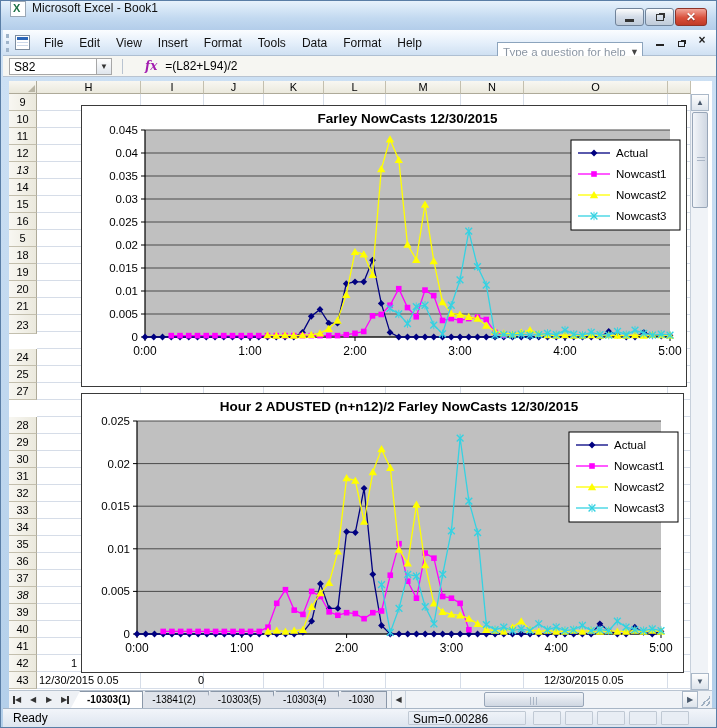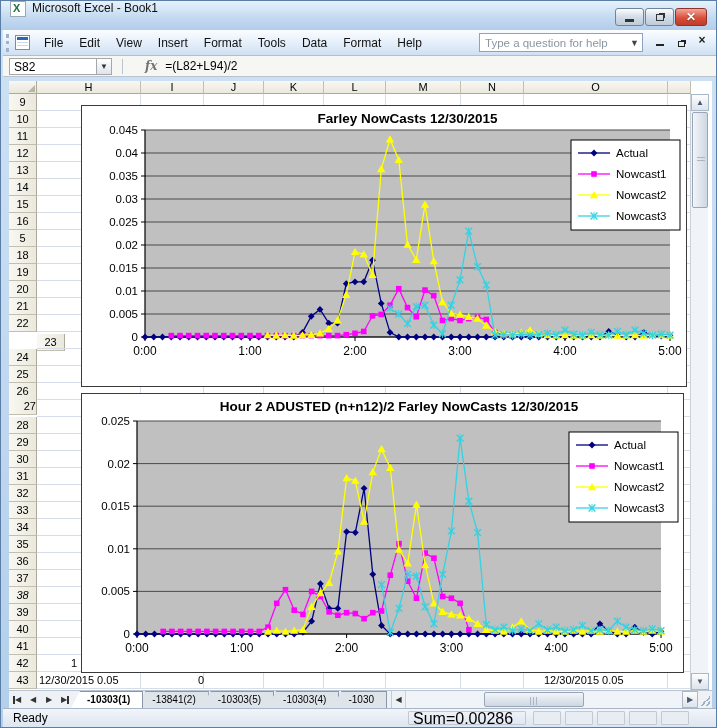--- a/index.html
+++ b/index.html
@@ -27,37 +27,37 @@
   
   #menubar{position:absolute;left:2px;top:29px;width:713px;height:26px;
     background:linear-gradient(#fbfdff,#e3eefa 55%,#cfe0f2);border-bottom:1px solid #aebfd2;
     display:flex;align-items:center;font-size:12px;color:#111;}
   #menu-grip{width:5px;height:18px;margin-left:3px;border-left:3px dotted #9fb4ca;}
   #menu-sheet-icon{width:15px;height:15px;background:#fff;border:1px solid #7d8da0;margin:0 6px 0 4px;position:relative;}
   #menu-sheet-icon::before{content:"";position:absolute;left:1px;top:1px;width:11px;height:3px;background:#2c66b8;}
   #menu-sheet-icon::after{content:"";position:absolute;left:1px;top:6px;width:11px;height:6px;
      background:repeating-linear-gradient(#cdd9ea 0 1px,#fff 1px 3px);}
   .menu-item{padding:4px 8px;cursor:default;}
-  #helpbox{position:absolute;right:73px;top:3px;width:164px;height:19px;background:#fff;
+  #helpbox{position:absolute;right:73px;top:12px;width:146px;height:19px;background:#fff;
     border:1px solid #8fa6bd;border:1px solid #8ca4bd;display:flex;align-items:center;}
   #helpbox .ph{color:#8b96a3;font-size:11.5px;padding-left:5px;flex:1;}
   #helpbox .dd{width:15px;text-align:center;color:#444;font-size:9px;}
   .mb-ctrls{position:absolute;right:8px;top:5px;display:flex;align-items:center;gap:9px;}
   .mbc{width:12px;height:12px;display:flex;align-items:flex-end;justify-content:center;}
   .mbc .g-min{background:#222;margin:0 0 1px 0;width:8px;height:2px;}
   .mbc .g-rest{width:7px;height:6px;border-color:#222;box-shadow:2px -2px 0 -1px #222;}
   .mbc .g-x2{color:#222;font:bold 12px "Liberation Sans",sans-serif;}
   
   #formulabar{position:absolute;left:2px;top:55px;width:713px;height:21px;background:#f6f6f2;
     border-bottom:1px solid #b9c4d1;display:flex;align-items:center;font-size:12px;}
   #namebox{width:88px;height:17px;background:#fff;border:1px solid #a7a7a7;margin-left:6px;padding:1px 4px;font-size:12px;}
   #namebox-dd{width:15px;height:17px;border:1px solid #a7a7a7;border-left:none;background:linear-gradient(#fefefe,#dfe5ec);
     font-size:8px;color:#333;text-align:center;line-height:16px;}
   #fbar-sep{width:1px;height:15px;background:#b9c4d1;margin:0 8px 0 10px;}
-  #fx{font:italic bold 12px "DejaVu Serif",serif;color:#737373;margin:0 8px 0 14px;}
+  #fx{font:italic bold 12px "DejaVu Serif",serif;color:#a21caf;margin:0 8px 0 14px;}
   #formula-text{color:#000;}
   
   #sheet{position:absolute;left:8px;top:80px;width:703px;height:609px;background:#fff;}
   #corner{position:absolute;left:0;top:0;width:28px;height:13px;background:linear-gradient(#f8f7f2,#e9e7da);
     border-right:1px solid #aeaa99;border-bottom:1px solid #aeaa99;}
   #corner::after{content:"";position:absolute;right:1px;bottom:1px;border-left:7px solid transparent;border-bottom:7px solid #b9b5a4;}
   .colhdr{position:absolute;top:0;height:13px;background:linear-gradient(#f8f7f2,#ebe9dd);
     border-right:1px solid #c3bfae;border-bottom:1px solid #aeaa99;
     font-size:11px;text-align:center;line-height:13px;color:#000;}
   .rowhdr{position:absolute;left:0;width:28px;background:linear-gradient(90deg,#f8f7f2,#ebe9dd);
@@ -95,21 +95,21 @@
     color:#49596c;font-size:8px;text-align:center;line-height:16px;}
   #corner-grip{width:14px;position:relative;}
   #corner-grip::after{content:"";position:absolute;right:2px;bottom:2px;width:10px;height:10px;
     background:
       linear-gradient(135deg,transparent 0 50%,#9fb0c2 50% 60%,transparent 60% 75%,#9fb0c2 75% 85%,transparent 85%);}
   
   #statusbar{position:absolute;left:2px;top:707px;width:713px;height:19px;
     background:linear-gradient(#f2f5fa,#dde5ef);border-top:1px solid #a8b6c6;font-size:12px;color:#000;}
   #status-ready{position:absolute;left:10px;top:2px;}
   .seg{position:absolute;top:2px;height:14px;border:1px solid #c0c9d4;border-radius:1px;background:#e8edf4;}
-  #seg-sum{left:405px;width:118px;padding:0 4px;font-size:16px;line-height:14px;background:transparent;border-color:#c0c9d4;}
+  #seg-sum{left:405px;width:118px;padding:0 4px;font-size:12px;line-height:14px;background:transparent;border-color:#c0c9d4;}
   #bottom-strip{position:absolute;left:0;top:726px;width:100%;height:2px;background:#2a5a94;}
 </style>
 </head>
 <body>
 
 <div id="win">
 
   <div id="titlebar">
     <div id="app-icon"></div>
     <div id="title-text">Microsoft Excel - Book1</div>
@@ -186,49 +186,49 @@
       <div class="colhdr" style="left: 659px; width: 23px;"></div>
       <div class="vline" style="left: 681px; top: 13px; height: 595px;"></div>
       <div class="rowhdr" style="top: 13px; height: 17px; line-height: 16px;">9</div>
       <div class="hline" style="left: 28px; width: 654px; top: 29px;"></div>
       <div class="rowhdr" style="top: 30px; height: 17px; line-height: 16px;">10</div>
       <div class="hline" style="left: 28px; width: 654px; top: 46px;"></div>
       <div class="rowhdr" style="top: 47px; height: 17px; line-height: 16px;">11</div>
       <div class="hline" style="left: 28px; width: 654px; top: 63px;"></div>
       <div class="rowhdr" style="top: 64px; height: 17px; line-height: 16px;">12</div>
       <div class="hline" style="left: 28px; width: 654px; top: 80px;"></div>
-      <div class="rowhdr" style="top: 81px; height: 17px; line-height: 16px;">13</div>
+      <div class="rowhdr" style="top: 81px; height: 17px; line-height: 16px; font-style: italic;">13</div>
       <div class="hline" style="left: 28px; width: 654px; top: 97px;"></div>
       <div class="rowhdr" style="top: 98px; height: 17px; line-height: 16px;">14</div>
       <div class="hline" style="left: 28px; width: 654px; top: 114px;"></div>
       <div class="rowhdr" style="top: 115px; height: 17px; line-height: 16px;">15</div>
       <div class="hline" style="left: 28px; width: 654px; top: 131px;"></div>
       <div class="rowhdr" style="top: 132px; height: 17px; line-height: 16px;">16</div>
       <div class="hline" style="left: 28px; width: 654px; top: 148px;"></div>
       <div class="rowhdr" style="top: 149px; height: 17px; line-height: 16px;">5</div>
       <div class="hline" style="left: 28px; width: 654px; top: 165px;"></div>
       <div class="rowhdr" style="top: 166px; height: 17px; line-height: 16px;">18</div>
       <div class="hline" style="left: 28px; width: 654px; top: 182px;"></div>
       <div class="rowhdr" style="top: 183px; height: 17px; line-height: 16px;">19</div>
       <div class="hline" style="left: 28px; width: 654px; top: 199px;"></div>
       <div class="rowhdr" style="top: 200px; height: 17px; line-height: 16px; text-align: center;">20</div>
       <div class="hline" style="left: 28px; width: 654px; top: 216px;"></div>
       <div class="rowhdr" style="top: 217px; height: 17px; line-height: 16px;">21</div>
       <div class="hline" style="left: 28px; width: 654px; top: 233px;"></div>
       <div class="rowhdr" style="top: 234px; height: 17px; line-height: 16px;">22</div>
       <div class="hline" style="left: 28px; width: 654px; top: 250px;"></div>
-      <div class="rowhdr" style="top: 253px; height: 17px; line-height: 16px; margin-left: 28px;">23</div>
+      <div class="rowhdr" style="top: 236px; height: 17px; line-height: 16px;">23</div>
       <div class="hline" style="left: 28px; width: 654px; top: 267px;"></div>
       <div class="rowhdr" style="top: 268px; height: 17px; line-height: 16px;">24</div>
       <div class="hline" style="left: 28px; width: 654px; top: 284px;"></div>
       <div class="rowhdr" style="top: 285px; height: 17px; line-height: 16px;">25</div>
       <div class="hline" style="left: 28px; width: 654px; top: 301px;"></div>
       <div class="rowhdr" style="top: 302px; height: 17px; line-height: 16px;">26</div>
       <div class="hline" style="left: 28px; width: 654px; top: 318px;"></div>
-      <div class="rowhdr" style="top: 317px; height: 17px; line-height: 16px; text-align: right;">27</div>
+      <div class="rowhdr" style="top: 302px; height: 17px; line-height: 16px;">27</div>
       <div class="hline" style="left: 28px; width: 654px; top: 335px;"></div>
       <div class="rowhdr" style="top: 336px; height: 17px; line-height: 16px;">28</div>
       <div class="hline" style="left: 28px; width: 654px; top: 352px;"></div>
       <div class="rowhdr" style="top: 353px; height: 17px; line-height: 16px;">29</div>
       <div class="hline" style="left: 28px; width: 654px; top: 369px;"></div>
       <div class="rowhdr" style="top: 370px; height: 17px; line-height: 16px;">30</div>
       <div class="hline" style="left: 28px; width: 654px; top: 386px;"></div>
       <div class="rowhdr" style="top: 387px; height: 17px; line-height: 16px;">31</div>
       <div class="hline" style="left: 28px; width: 654px; top: 403px;"></div>
       <div class="rowhdr" style="top: 404px; height: 17px; line-height: 16px;">32</div>

